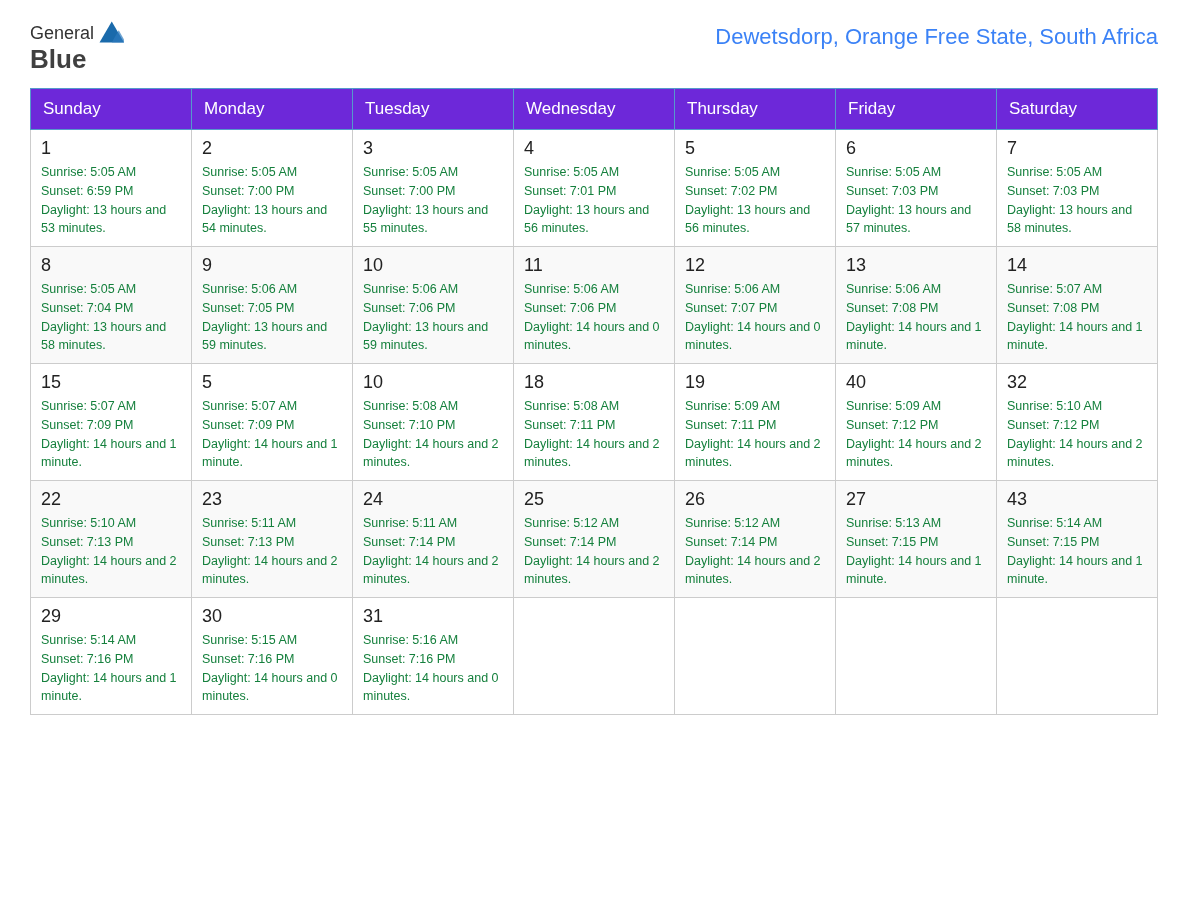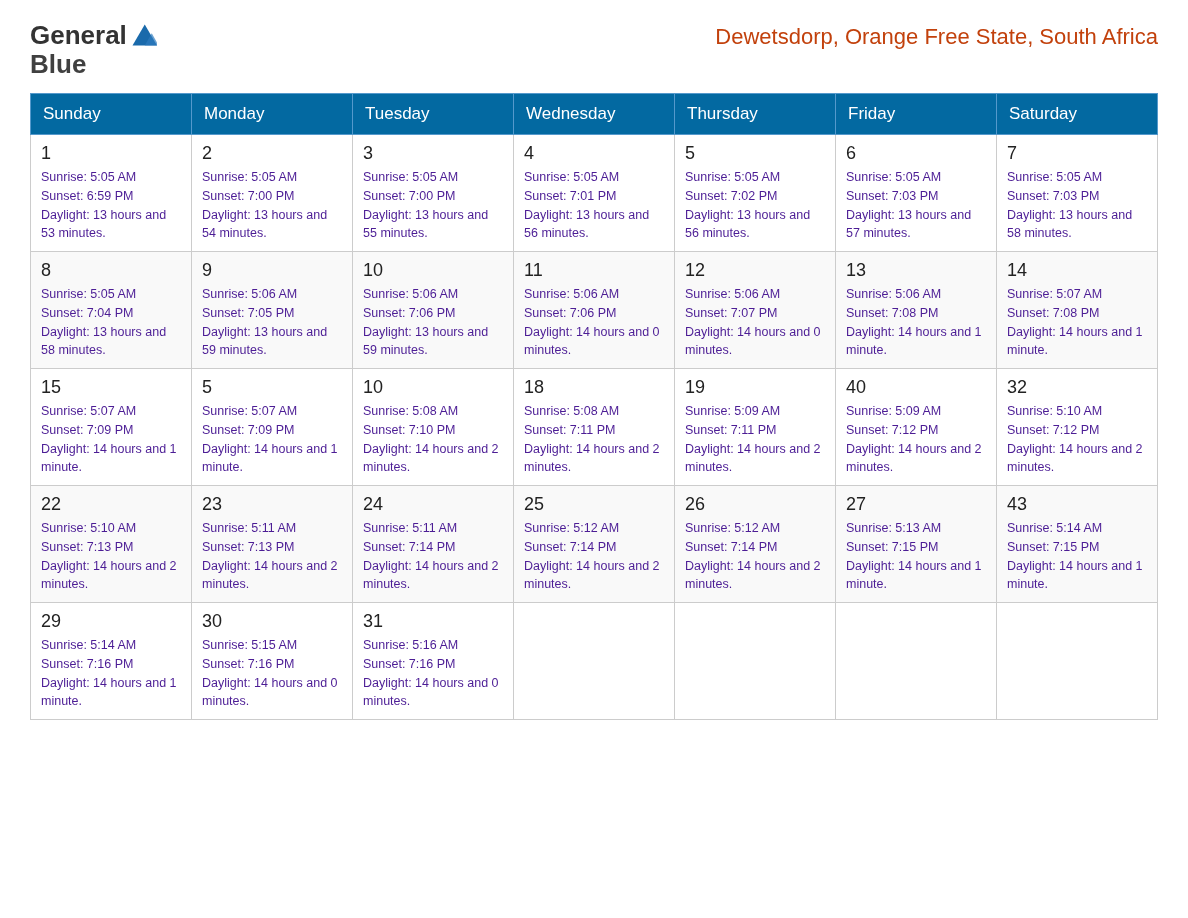--- a/index.html
+++ b/index.html
@@ -10,22 +10,22 @@
       width: 1188px;
       min-height: 918px;
     }
     .header-area {
       display: flex;
       justify-content: space-between;
       align-items: flex-start;
       margin-bottom: 16px;
     }
     .logo-text-general {
-      font-size: 26px;
-      font-weight: bold;
+      font-size: 18px;
+      font-weight: normal;
       color: #333;
     }
     .logo-icon {
       width: 28px;
       height: 28px;
       margin-left: 2px;
       margin-top: -2px;
     }
     .logo-wrapper {
       display: flex;
@@ -46,21 +46,21 @@
       text-align: right;
     }
     .month-title {
       font-size: 52px;
       font-weight: normal;
       color: #222;
       line-height: 1.1;
     }
     .location-title {
       font-size: 22px;
-      color: #c2410c;
+      color: #3b82f6;
       margin-top: 4px;
     }
     .calendar-table {
       width: 100%;
       border-collapse: collapse;
       border: 1px solid #aaa;
     }
     .calendar-table th {
       background-color: #2e7bbe;
       color: #fff;
@@ -78,34 +78,34 @@
       min-height: 100px;
     }
     .day-number {
       font-size: 18px;
       color: #222;
       margin-bottom: 4px;
       display: block;
     }
     .day-info {
       font-size: 12.5px;
-      color: #4c1d95;
+      color: #15803d;
       line-height: 1.5;
     }
     .empty-cell {
       background: #fff;
     }
     tr:nth-child(even) td {
       background: #f9f9f9;
     }
     tr:nth-child(odd) td {
       background: #fff;
     }
     .calendar-table thead tr th {
-      background-color: #0369a1;
+      background-color: #6d28d9;
     }
   </style>
 </head>
 <body>
 
 <div class="header-area">
   <div class="logo-wrapper">
     <div class="logo-line1">
       <span class="logo-text-general">General</span>
       <svg class="logo-icon" viewBox="0 0 32 32">

